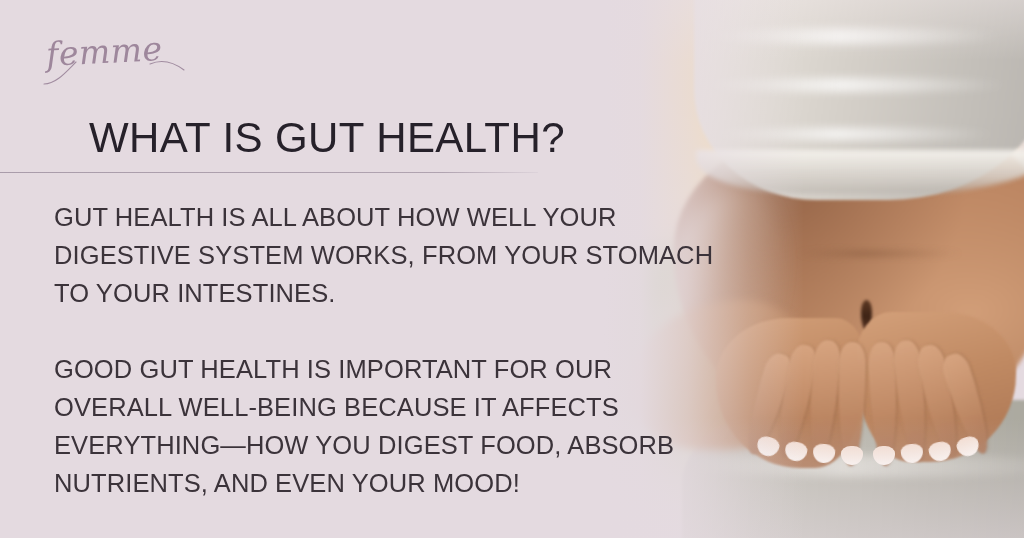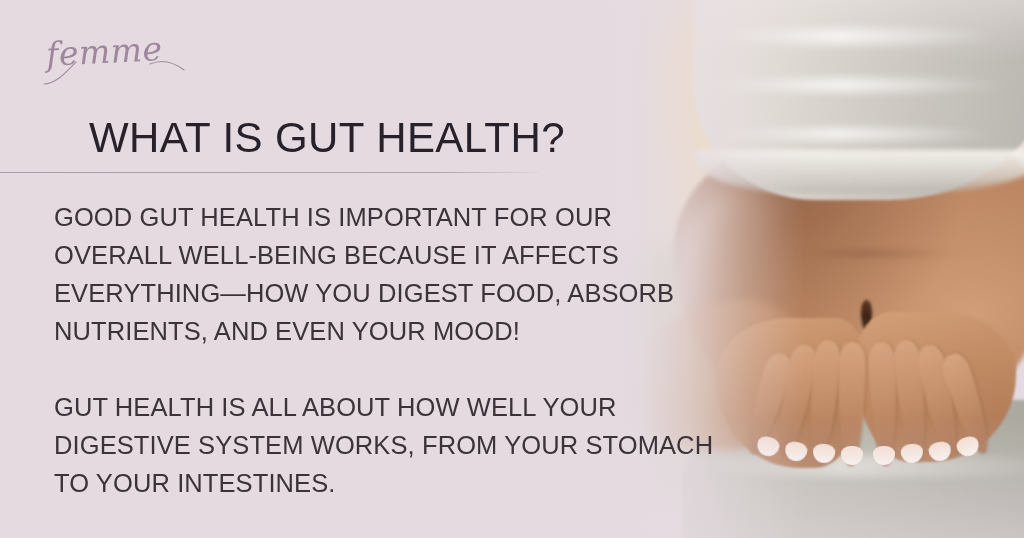--- a/index.html
+++ b/index.html
@@ -329,22 +329,22 @@
       <path d="M2 30 C 14 30, 24 18, 34 8" stroke="#a18ca0" stroke-width="1.1" fill="none" stroke-linecap="round"></path>
       <path d="M108 10 C 122 4, 134 10, 142 16" stroke="#a18ca0" stroke-width="1.1" fill="none" stroke-linecap="round"></path>
     </svg>
     <div class="logo-script">femme</div>
   </div>
 
   <div class="page-title">WHAT IS GUT HEALTH?</div>
   <div class="divider"></div>
 
   <div class="body-block">
+    <p class="paragraph">GUT HEALTH IS ALL ABOUT HOW WELL YOUR
+DIGESTIVE SYSTEM WORKS, FROM YOUR STOMACH
+TO YOUR INTESTINES.</p>
     <p class="paragraph">GOOD GUT HEALTH IS IMPORTANT FOR OUR
 OVERALL WELL-BEING BECAUSE IT AFFECTS
 EVERYTHING—HOW YOU DIGEST FOOD, ABSORB
 NUTRIENTS, AND EVEN YOUR MOOD!</p>
-    <p class="paragraph">GUT HEALTH IS ALL ABOUT HOW WELL YOUR
-DIGESTIVE SYSTEM WORKS, FROM YOUR STOMACH
-TO YOUR INTESTINES.</p>
   </div>
 
 </div>
 
 </body></html>

